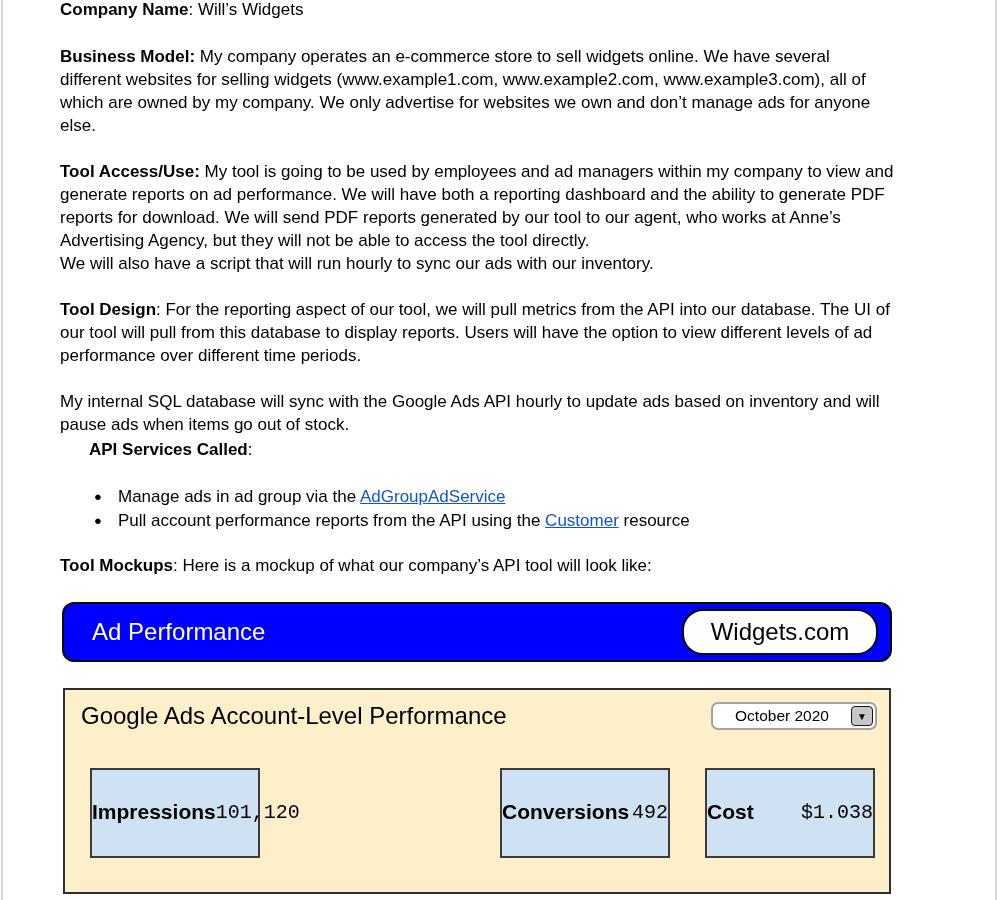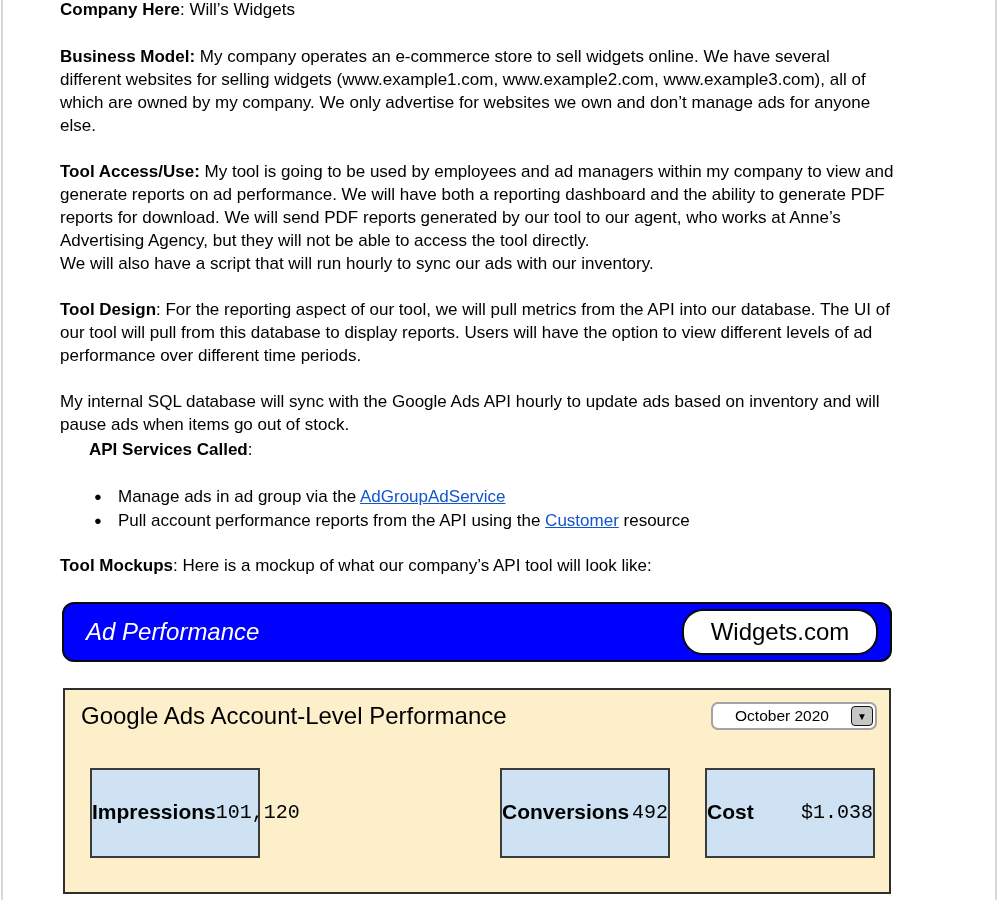--- a/index.html
+++ b/index.html
@@ -22,21 +22,21 @@
   .bullet-list { position:absolute; left:60px; top:485px; width:920px; font-size:17px; }
   .bullet-row { position:relative; padding-left:58px; line-height:24px; }
   .dot { position:absolute; left:34px; top:0; font-size:13px; line-height:24px; }
 
   
   .appbar {
     position:absolute; left:62px; top:602px; width:830px; height:60px;
     background:#0000fe; border:2px solid #0a0a0a; border-radius:12px;
     box-sizing:border-box; display:flex; align-items:center;
   }
-  .appbar-title { color:#ffffff; font-size:24px; margin-left:22px;font-style:italic; }
+  .appbar-title { color:#ffffff; font-size:24px; margin-left:28px; }
   .appbar-btn {
     position:absolute; right:12px; top:50%; transform:translateY(-50%);
     width:196px; height:46px; background:#ffffff; border:2px solid #0a0a0a;
     border-radius:21px; box-sizing:border-box;
     display:flex; align-items:center; justify-content:center;
     font-size:24px; color:#000; cursor:pointer;
   }
 
   
   .panel {
@@ -71,21 +71,21 @@
   }
 </style>
 </head>
 <body>
 
 <div class="page">
   <div class="edge-line edge-left"></div>
   <div class="edge-line edge-right"></div>
 
   <div class="para" style="top:-2px;">
-    <span class="lead">Company Here</span><span>: Will’s Widgets</span>
+    <span class="lead">Company Name</span><span>: Will’s Widgets</span>
   </div>
 
   <div class="para" style="top:45px;">
     <span class="lead">Business Model:</span><span> My company operates an e-commerce store to sell widgets online. We have several<br>different websites for selling widgets (www.example1.com, www.example2.com, www.example3.com), all of<br>which are owned by my company. We only advertise for websites we own and don’t manage ads for anyone<br>else.</span>
   </div>
 
   <div class="para" style="top:160px;">
     <span class="lead">Tool Access/Use:</span><span> My tool is going to be used by employees and ad managers within my company to view and<br>generate reports on ad performance. We will have both a reporting dashboard and the ability to generate PDF<br>reports for download. We will send PDF reports generated by our tool to our agent, who works at Anne’s<br>Advertising Agency, but they will not be able to access the tool directly.<br>We will also have a script that will run hourly to sync our ads with our inventory.</span>
   </div>
 

